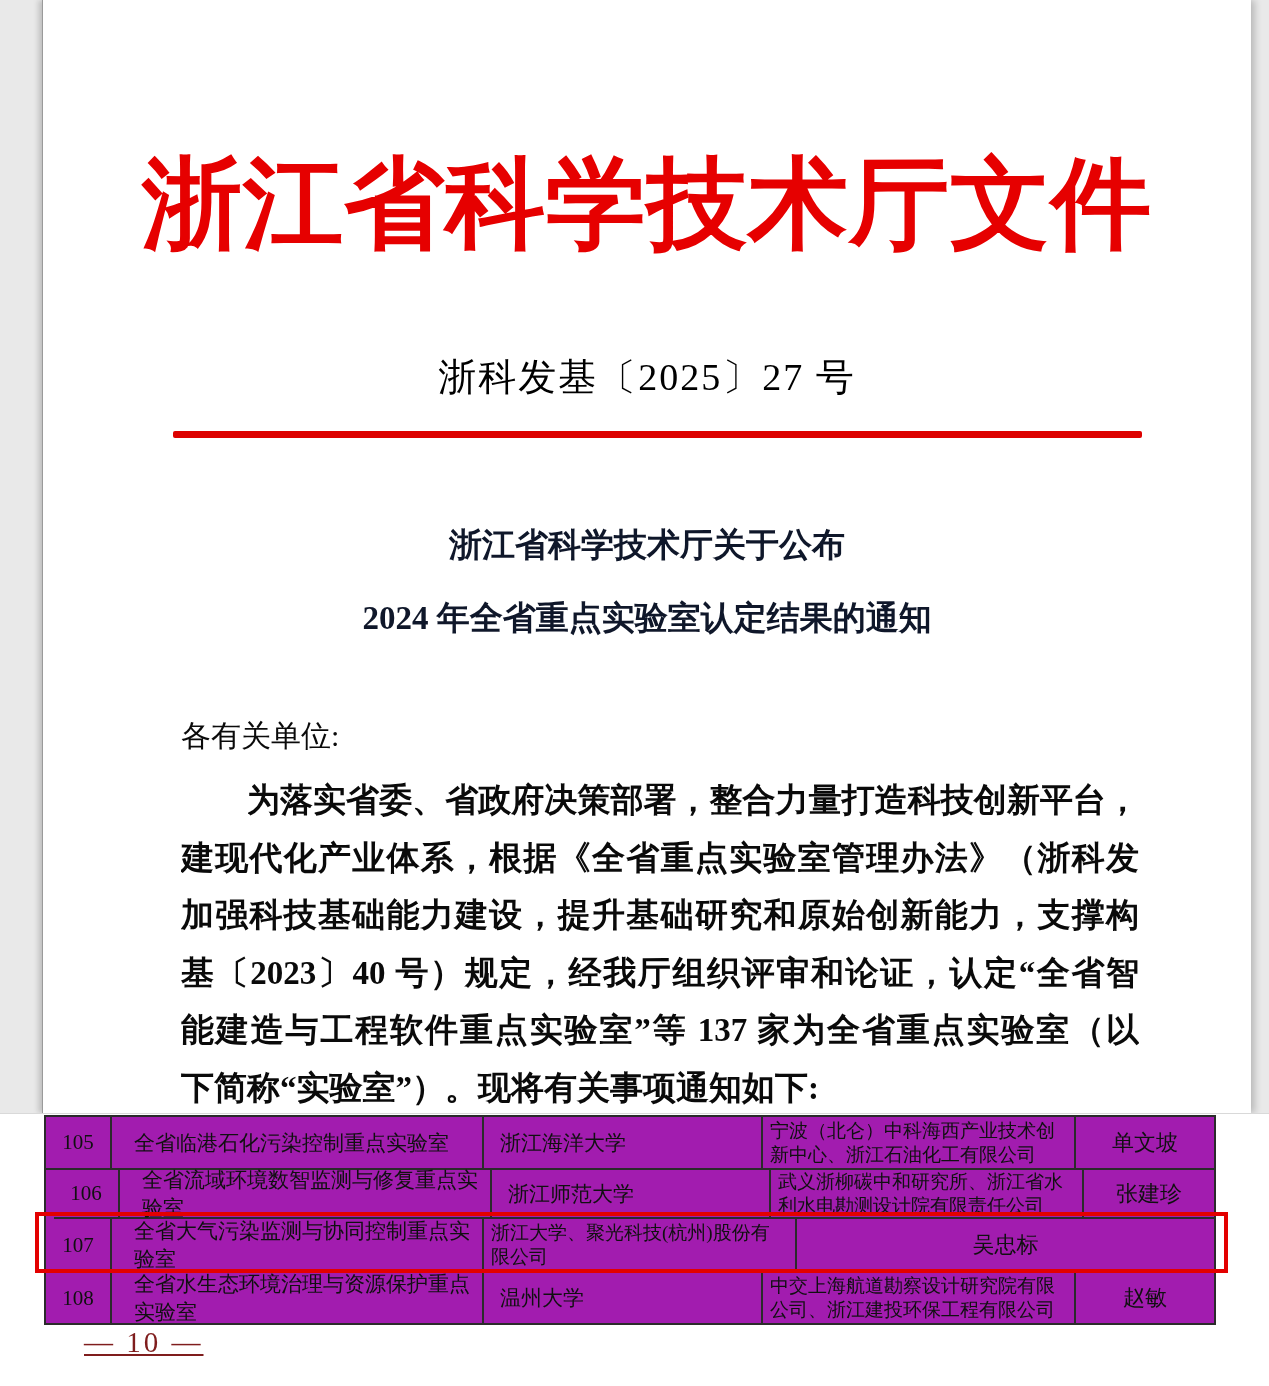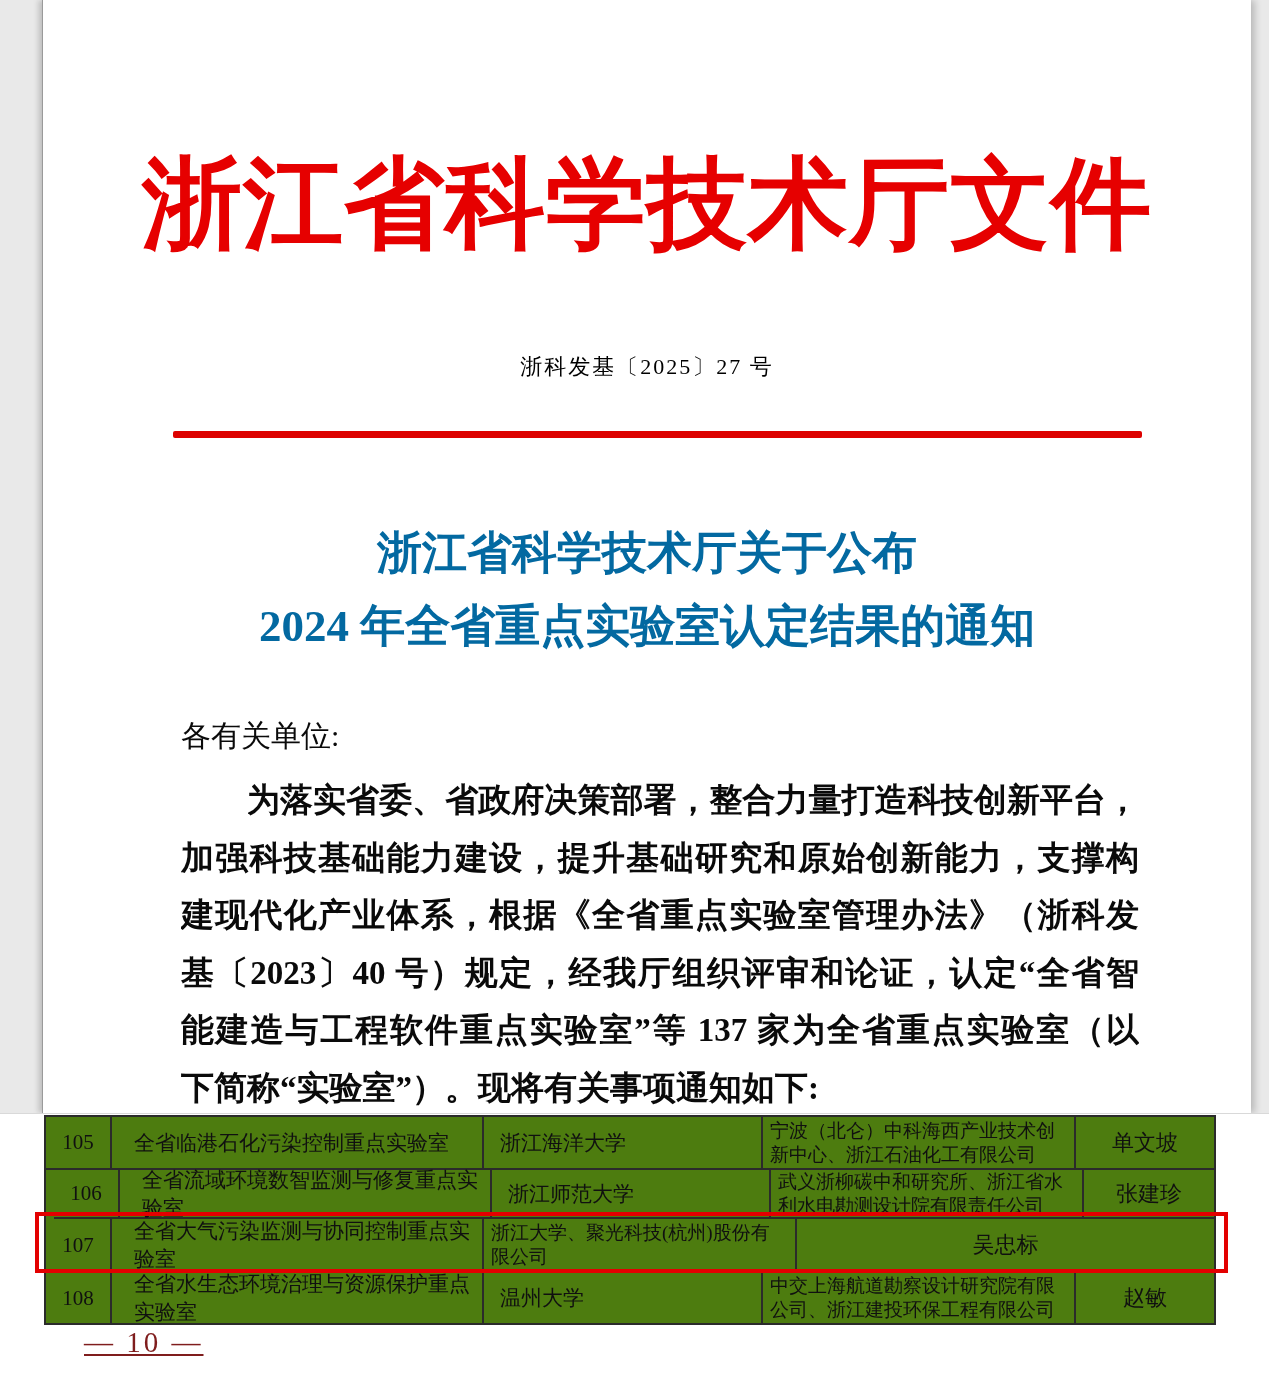--- a/index.html
+++ b/index.html
@@ -17,30 +17,30 @@
     box-shadow:-4px 0 5px rgba(0,0,0,0.15), 4px 0 7px rgba(0,0,0,0.20);
   }
   .header-title{
     position:absolute;top:138px;left:0;width:100%;
     text-align:center;
     font-size:100px;font-weight:bold;color:#e60000;
     letter-spacing:1px;white-space:nowrap;
   }
   .doc-number{
     position:absolute;top:352px;left:0;width:100%;
-    text-align:center;font-size:22px;color:#000;
+    text-align:center;font-size:38px;color:#000;
     letter-spacing:2px;
   }
   .red-rule{
     position:absolute;left:130px;top:431px;width:969px;height:7px;
     background:#dd0100;border-radius:2px;
   }
   .notice-title{
     position:absolute;left:0;width:100%;text-align:center;
-    font-size:45px;font-weight:bold;color:#0369a1;white-space:nowrap;
+    font-size:33px;font-weight:bold;color:#0f172a;white-space:nowrap;
   }
   .notice-title.l1{top:523px;}
   .notice-title.l2{top:596px;}
   .salutation{
     position:absolute;left:138px;top:716px;
     font-size:30px;color:#0a0a0a;
   }
   .para{
     position:absolute;left:138px;top:772px;width:958px;
     font-size:33px;color:#0a0a0a;font-weight:bold;
@@ -54,21 +54,21 @@
   .pline.last{text-align-last:left;}
   
   .table-section{
     position:absolute;left:0;top:1113px;width:1269px;height:273px;
     background:#ffffff;z-index:2;
     border-top:1px solid #d9d9d9;
   }
   .lab-table{
     position:absolute;left:44px;top:1px;width:1172px;
     border:2px solid #2b2b2b;box-sizing:border-box;
-    background:#4d7c0f;
+    background:#a21caf;
   }
   .trow{display:flex;border-bottom:2px solid #2b2b2b;position:relative;}
   .trow:last-child{border-bottom:none;}
   .trow:nth-child(1){height:51px;}
   .trow:nth-child(2){height:47px;margin-left:8px;}
   .trow:nth-child(3){height:52px;}
   .trow:nth-child(4){height:50px;}
   .cell{
     border-right:2px solid #2b2b2b;box-sizing:border-box;
     display:flex;align-items:center;
@@ -96,22 +96,22 @@
 
 <div class="doc-page">
   <div class="header-title">浙江省科学技术厅文件</div>
   <div class="doc-number">浙科发基〔2025〕27 号</div>
   <div class="red-rule"></div>
   <div class="notice-title l1">浙江省科学技术厅关于公布</div>
   <div class="notice-title l2">2024 年全省重点实验室认定结果的通知</div>
   <div class="salutation">各有关单位:</div>
   <div class="para">
     <div class="pline indent">为落实省委、省政府决策部署，整合力量打造科技创新平台，</div>
+    <div class="pline">建现代化产业体系，根据《全省重点实验室管理办法》（浙科发</div>
     <div class="pline">加强科技基础能力建设，提升基础研究和原始创新能力，支撑构</div>
-    <div class="pline">建现代化产业体系，根据《全省重点实验室管理办法》（浙科发</div>
     <div class="pline">基〔2023〕40 号）规定，经我厅组织评审和论证，认定“全省智</div>
     <div class="pline">能建造与工程软件重点实验室”等 137 家为全省重点实验室（以</div>
     <div class="pline last">下简称“实验室”）。现将有关事项通知如下:</div>
   </div>
 </div>
 
 <div class="table-section">
   <div class="lab-table" id="table-rows">
       <div class="trow">
     <div class="cell c-no">105</div>

